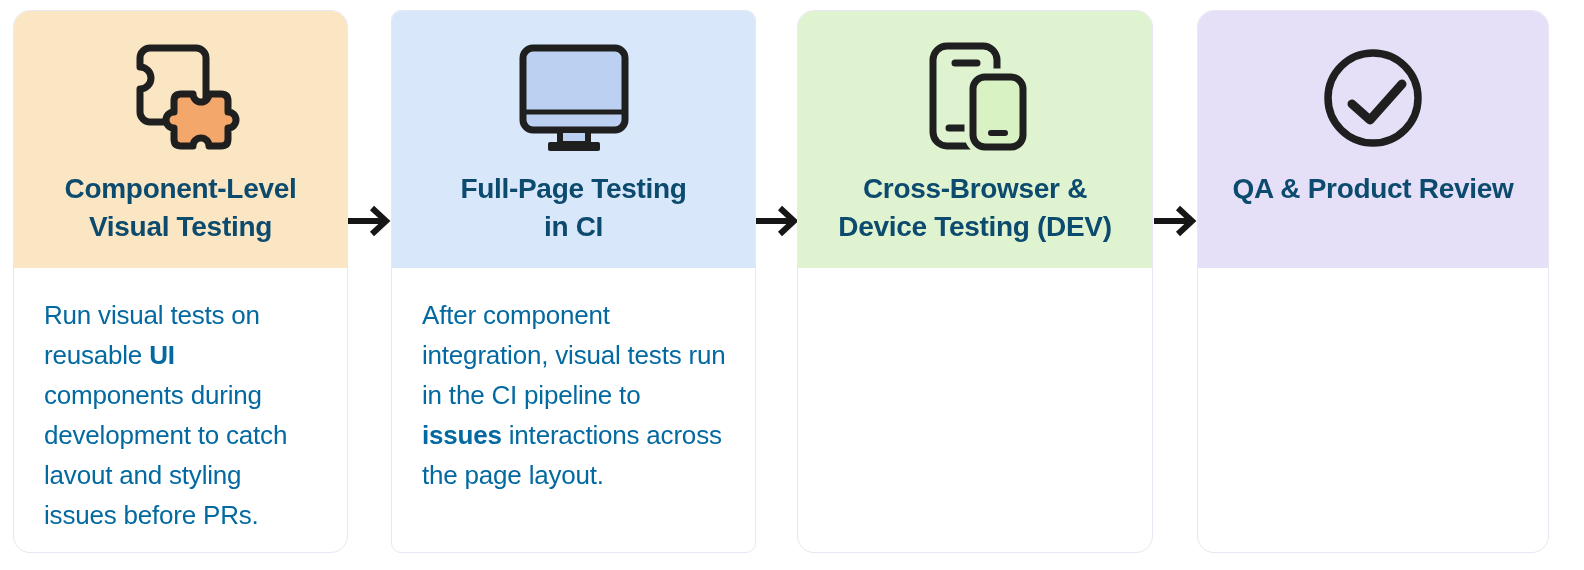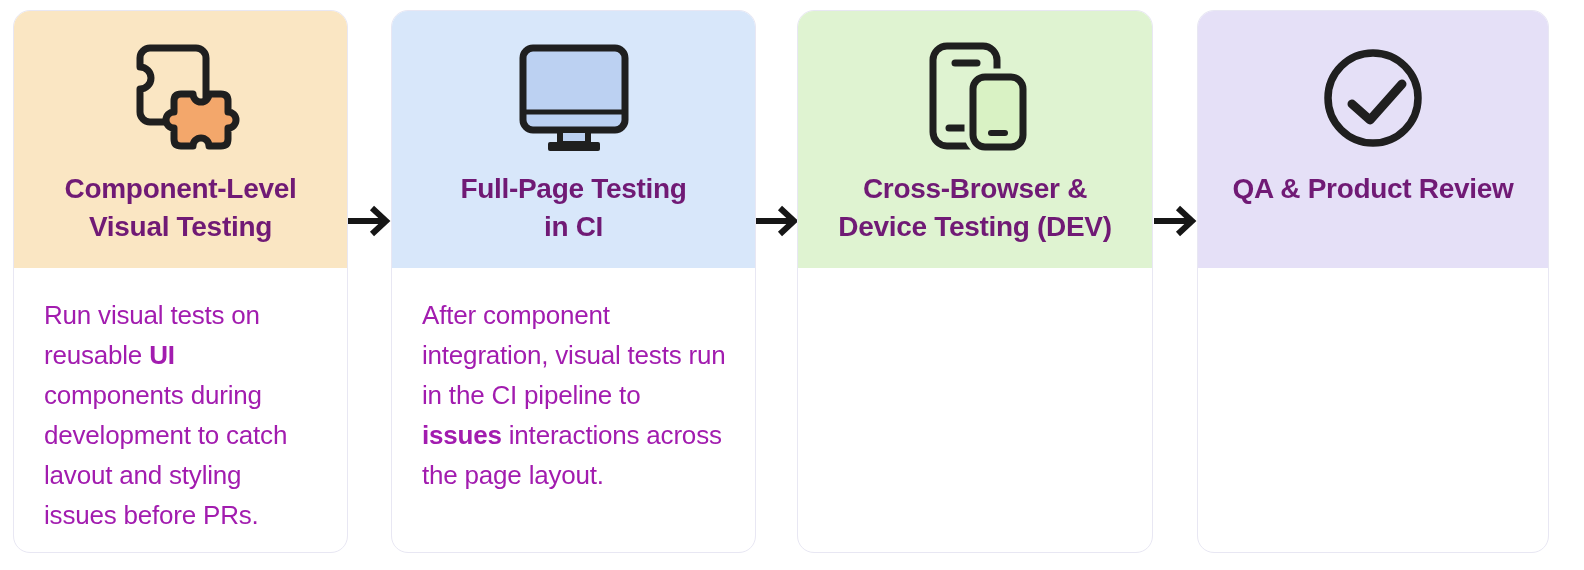--- a/index.html
+++ b/index.html
@@ -19,21 +19,21 @@
     position: absolute;
     top: 10px;
     height: 543px;
     box-sizing: border-box;
     background: #ffffff;
     border: 1.5px solid #e8e7f3;
     border-radius: 17px;
     overflow: hidden;
   }
   .card-1 { left: 13px;   width: 335px; }
-  .card-2 { left: 391px;  width: 365px; }
+  .card-2 { left: 391px;  width: 365px; border-radius: 10px; }
   .card-3 { left: 797px;  width: 356px; }
   .card-4 { left: 1197px; width: 352px; }
 
   .card-header {
     height: 258px;
     box-sizing: border-box;
     margin: -1.5px -1.5px 0 -1.5px;
     padding-top: 32px;
     display: flex;
     flex-direction: column;
@@ -43,31 +43,31 @@
   .icon-box {
     height: 112px;
     display: flex;
     align-items: center;
     justify-content: center;
   }
   .card-title {
     margin: 16px 8px 0 8px;
     font-size: 28px;
     font-weight: bold;
-    color: #701a75;
+    color: #0c4a6e;
     text-align: center;
     line-height: 1.38;
     letter-spacing: -0.3px;
     white-space: pre-line;
   }
   .card-body {
     padding: 27px 28px 0 30px;
     font-size: 26px;
     line-height: 40px;
-    color: #a21caf;
+    color: #0369a1;
     letter-spacing: -0.2px;
   }
   .card-body b { font-weight: bold; }
 
   .arrow {
     position: absolute;
     top: 198px;
     width: 46px;
     height: 46px;
   }

